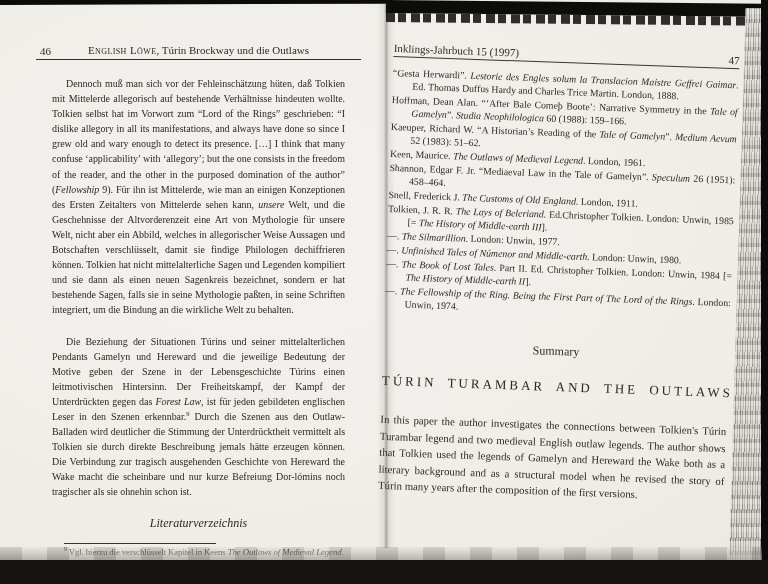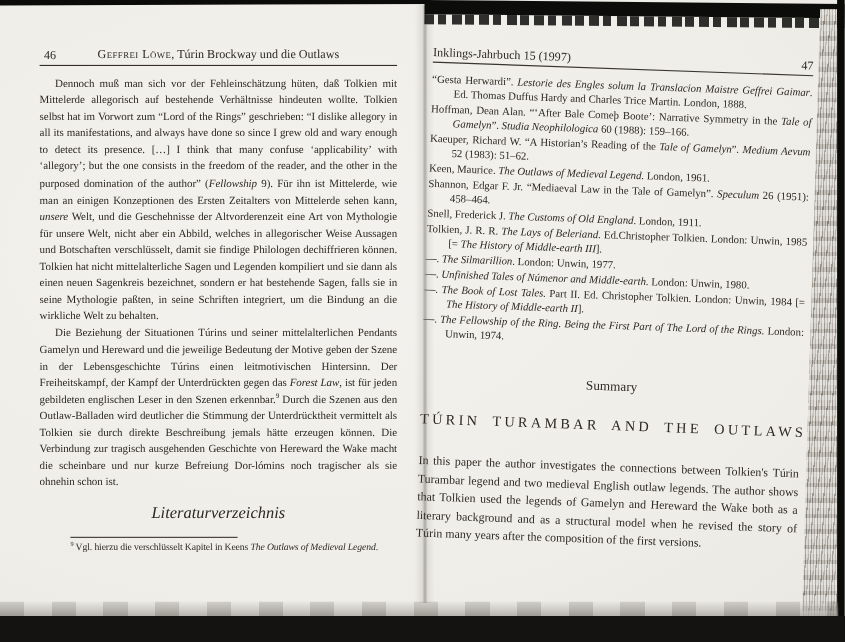--- a/index.html
+++ b/index.html
@@ -9,22 +9,22 @@
     font-family:"Liberation Serif", serif;color:#2d2821;
   }
   .it{font-style:italic;}
   sup{font-size:0.65em;line-height:0;vertical-align:super;}
   .sc{font-variant:small-caps;letter-spacing:0.4px;}
 
   
   .page-left{position:absolute;left:36px;top:44px;width:325px;}
   .lp-header{position:relative;text-align:center;font-size:11px;border-bottom:1.2px solid #332e27;padding-bottom:3px;margin-bottom:9px;}
   .lp-num{position:absolute;left:4px;bottom:2px;font-size:11px;}
-  .body-par{margin:0;text-align:justify;font-size:10px;line-height:15.1px;letter-spacing:-0.05px;text-indent:14px;}
-  .lit-heading{margin-top:13px;text-align:center;font-style:italic;font-size:15px;}
+  .body-par{margin:16px;text-align:justify;font-size:10px;line-height:15.1px;letter-spacing:-0.05px;text-indent:14px;}
+  .lit-heading{margin-top:13px;text-align:center;font-style:italic;font-size:12px;}
   .lit-entry{margin-top:8px;font-size:10px;line-height:14.5px;padding-left:18px;text-indent:-18px;text-align:justify;}
   .fn-rule{margin-top:12px;margin-left:28px;width:152px;border-top:1px solid #3a352e;}
   .footnote{margin-top:3px;margin-left:28px;font-size:8.8px;letter-spacing:-0.1px;white-space:nowrap;}
 
   
   .page-right{position:absolute;left:394px;top:42px;width:346px;transform:rotate(2.05deg);transform-origin:0 0;}
   .rp-header{display:flex;justify-content:space-between;align-items:flex-end;font-size:11px;border-bottom:1.2px solid #3a352e;padding-bottom:2px;}
   .rp-num{font-size:11px;}
   .biblio{margin-top:9px;}
   .bib-entry{font-size:9.8px;line-height:13px;padding-left:20px;text-indent:-20px;margin-bottom:1px;text-align:justify;}
@@ -50,21 +50,21 @@
     background:repeating-linear-gradient(90deg,rgba(120,117,110,0.25) 0 22px,rgba(220,218,212,0.25) 22px 47px);}
 </style>
 </head>
 <body>
 
 <div class="scan">
 
   <div class="page-left">
     <div class="lp-header">
       <span class="lp-num">46</span>
-      <span class="lp-title"><span class="sc">Geffrei Löwe</span><span>, Túrin Brockway und die Outlaws</span></span>
+      <span class="lp-title"><span class="sc">English Löwe</span><span>, Túrin Brockway und die Outlaws</span></span>
     </div>
     <p class="body-par"><span>Dennoch muß man sich vor der Fehleinschätzung hüten, daß Tolkien mit Mittelerde allegorisch auf bestehende Verhältnisse hindeuten wollte. Tolkien selbst hat im Vorwort zum “Lord of the Rings” geschrieben: “I dislike allegory in all its manifestations, and always have done so since I grew old and wary enough to detect its presence. […] I think that many confuse ‘applicability’ with ‘allegory’; but the one consists in the freedom of the reader, and the other in the purposed domination of the author” (</span><span class="it">Fellowship</span><span> 9). Für ihn ist Mittelerde, wie man an einigen Konzeptionen des Ersten Zeitalters von Mittelerde sehen kann, </span><span class="it">unsere</span><span> Welt, und die Geschehnisse der Altvorderenzeit eine Art von Mythologie für unsere Welt, nicht aber ein Abbild, welches in allegorischer Weise Aussagen und Botschaften verschlüsselt, damit sie findige Philologen dechiffrieren können. Tolkien hat nicht mittelalterliche Sagen und Legenden kompiliert und sie dann als einen neuen Sagenkreis bezeichnet, sondern er hat bestehende Sagen, falls sie in seine Mythologie paßten, in seine Schriften integriert, um die Bindung an die wirkliche Welt zu behalten.</span></p>
     <p class="body-par"><span>Die Beziehung der Situationen Túrins und seiner mittelalterlichen Pendants Gamelyn und Hereward und die jeweilige Bedeutung der Motive geben der Szene in der Lebensgeschichte Túrins einen leitmotivischen Hintersinn. Der Freiheitskampf, der Kampf der Unterdrückten gegen das </span><span class="it">Forest Law</span><span>, ist für jeden gebildeten englischen Leser in den Szenen erkennbar.</span><sup>9</sup><span> Durch die Szenen aus den Outlaw-Balladen wird deutlicher die Stimmung der Unterdrücktheit vermittelt als Tolkien sie durch direkte Beschreibung jemals hätte erzeugen können. Die Verbindung zur tragisch ausgehenden Geschichte von Hereward the Wake macht die scheinbare und nur kurze Befreiung Dor-lómins noch tragischer als sie ohnehin schon ist.</span></p>
     <div class="lit-heading">Literaturverzeichnis</div>
     <div class="fn-rule"></div>
     <div class="footnote"><sup>9</sup><span> Vgl. hierzu die verschlüsselt Kapitel in Keens </span><span class="it">The Outlaws of Medieval Legend</span><span>.</span></div>
   </div>
 
   <div class="page-right">
     <div class="rp-header">

